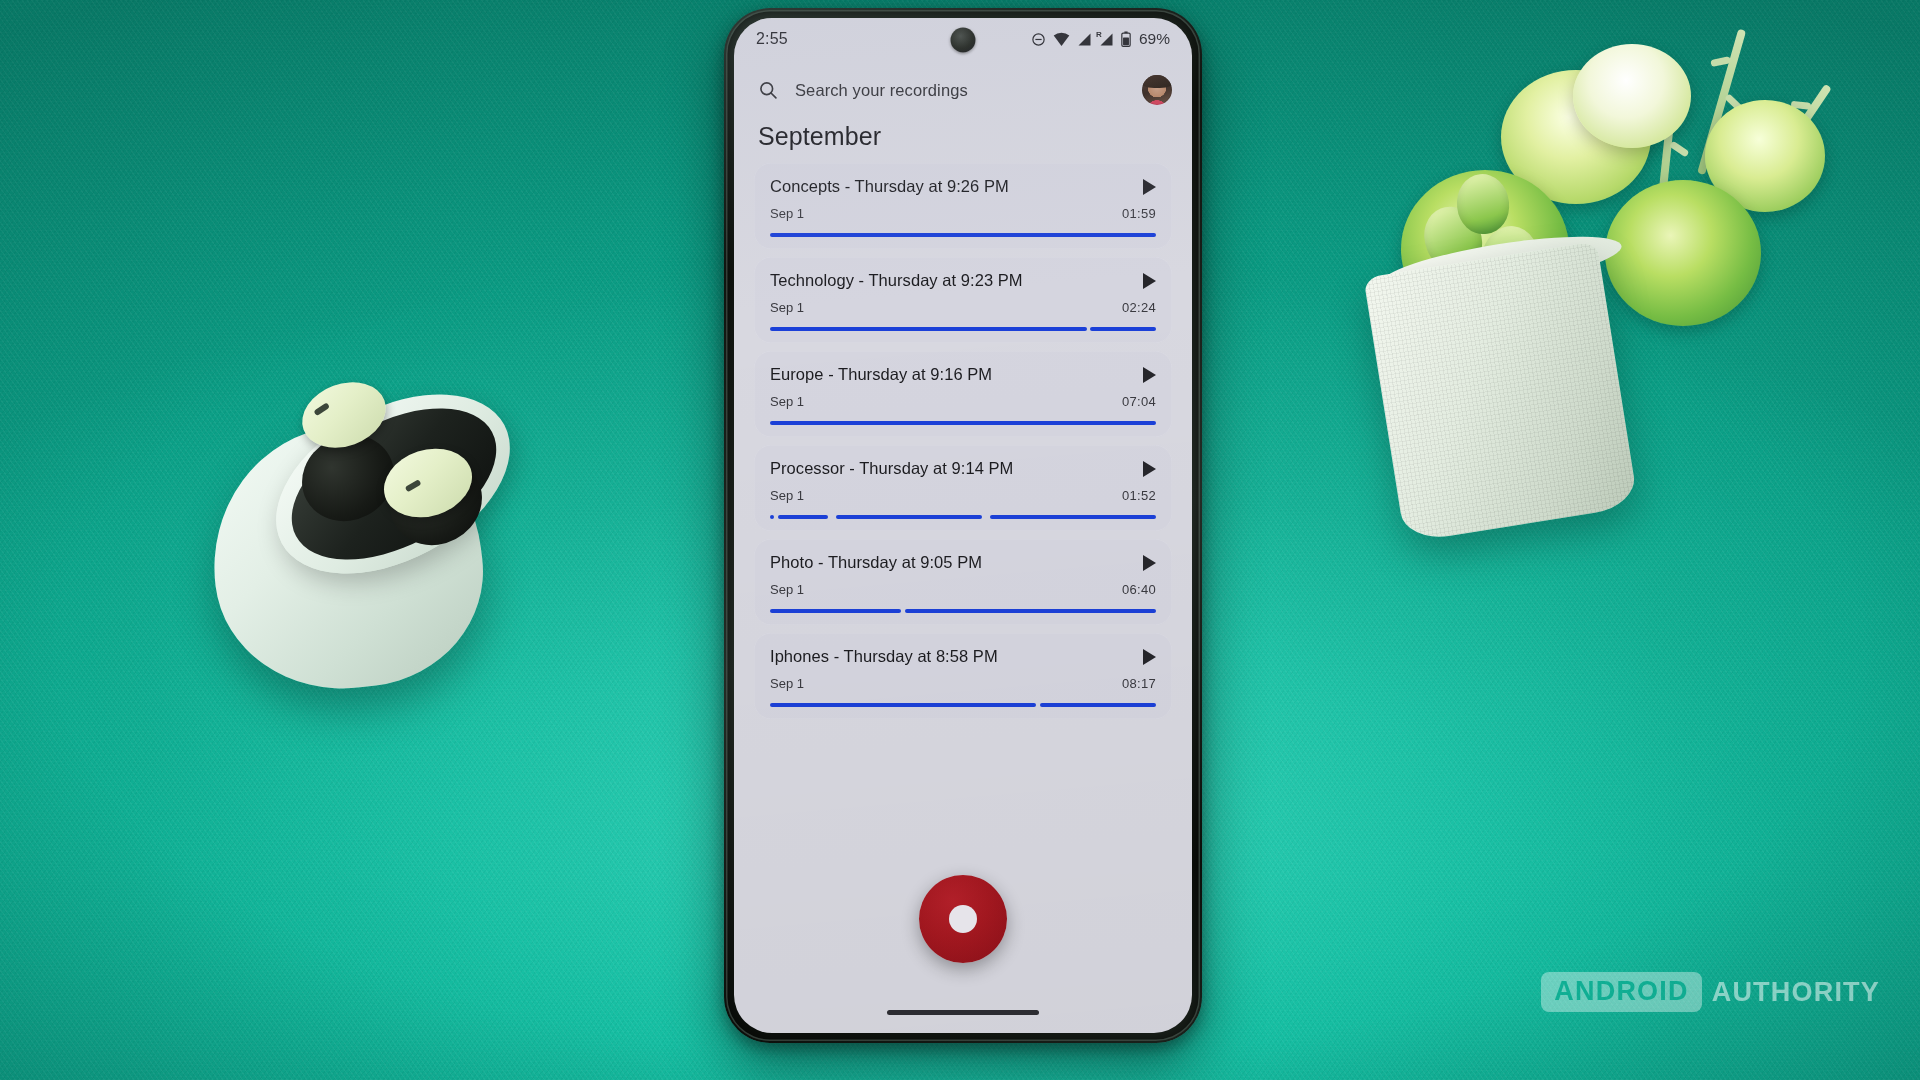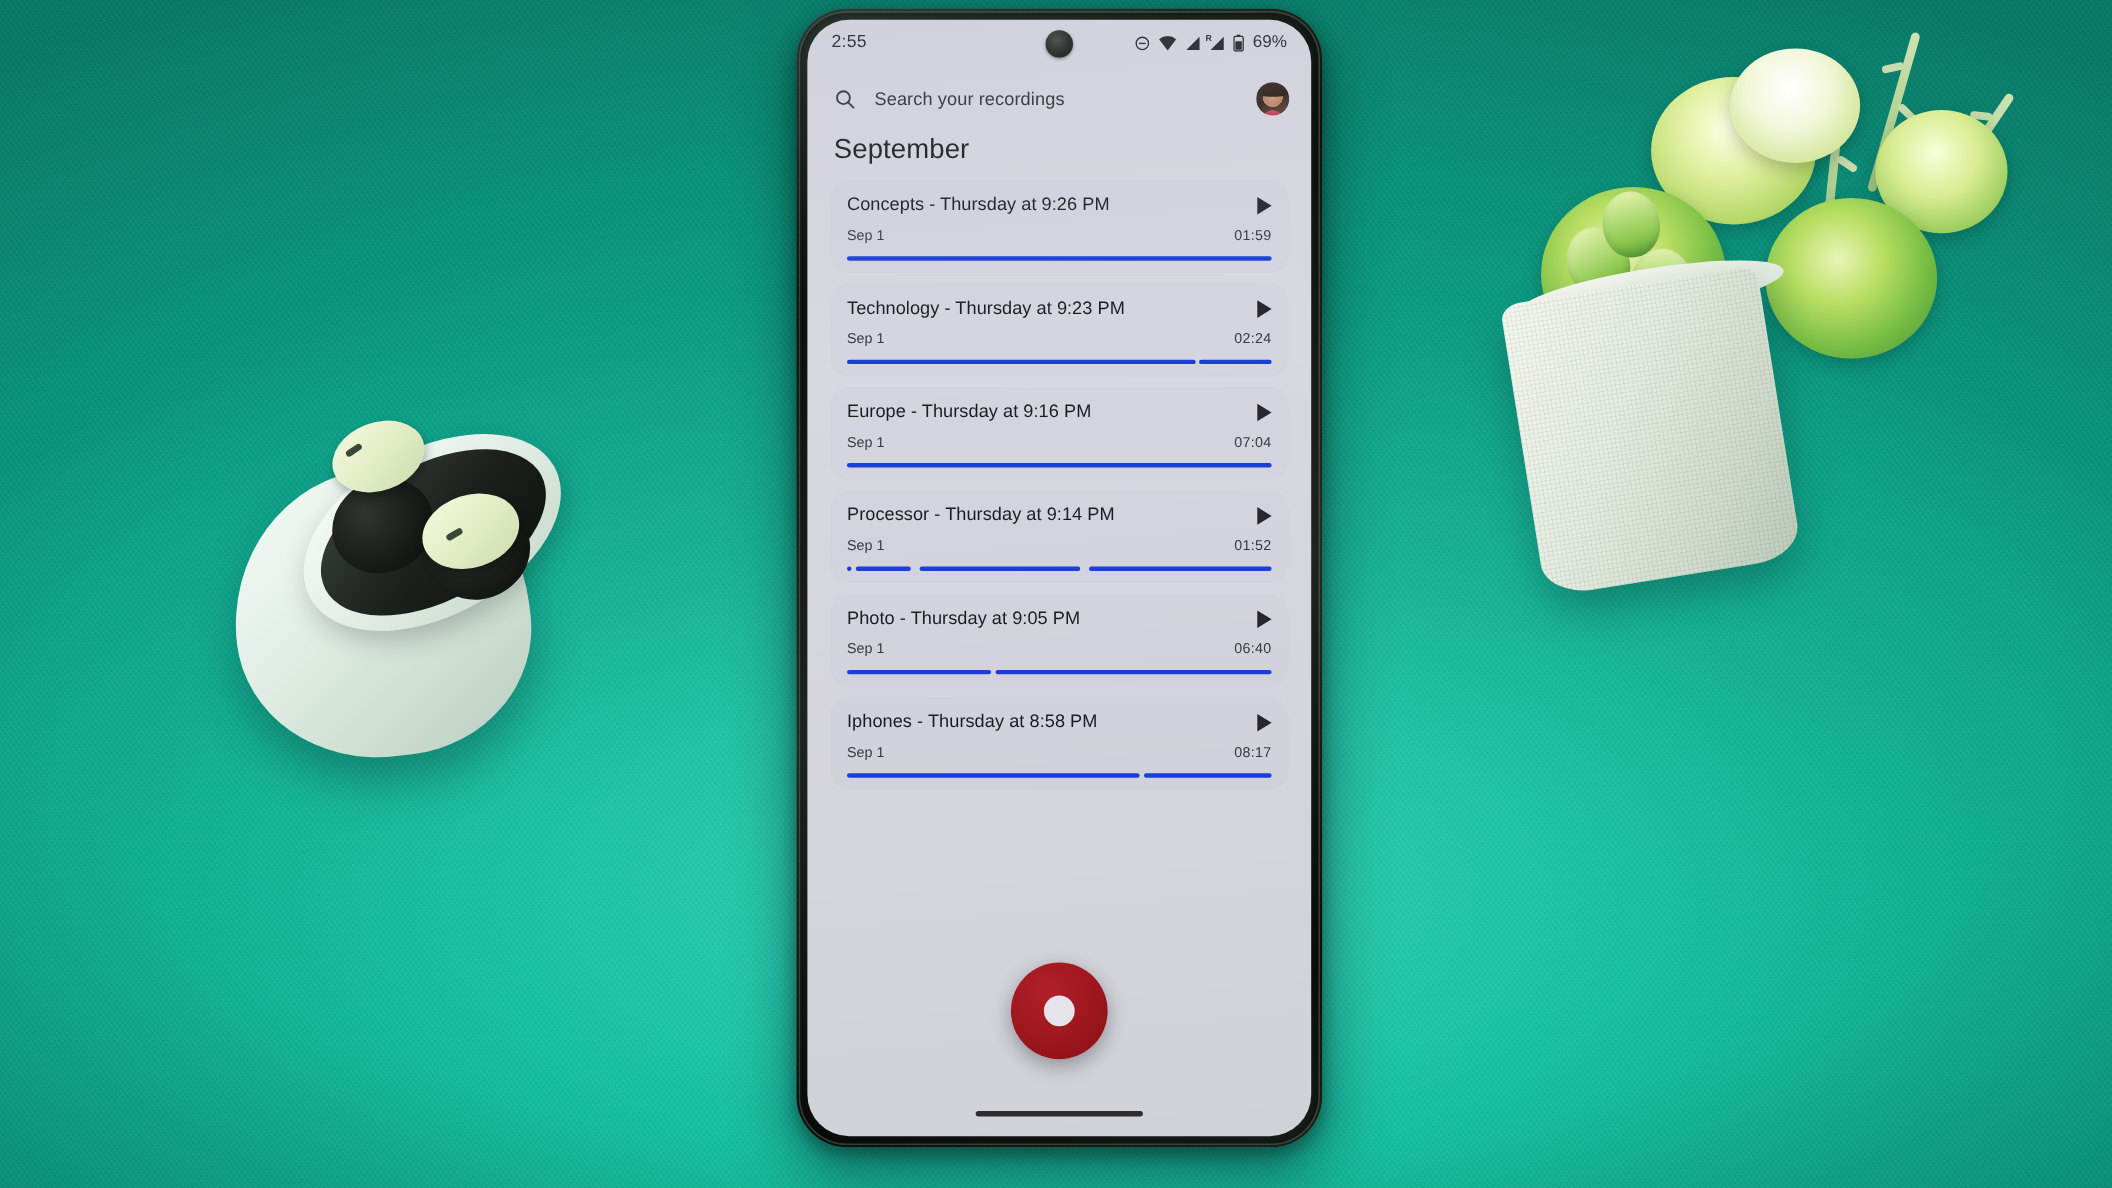--- a/index.html
+++ b/index.html
@@ -428,14 +428,18 @@
       <div class="fab">
         <div class="fab-dot"></div>
       </div>
 
       <div class="navpill"></div>
 
       <div class="screen-tint"></div>
     </div>
   </div>
 
+  <div class="wm">
+    <span class="wm-box">ANDROID</span>
+    <span class="wm-txt">AUTHORITY</span>
+  </div>
 
 </div>
 
 </body></html>

